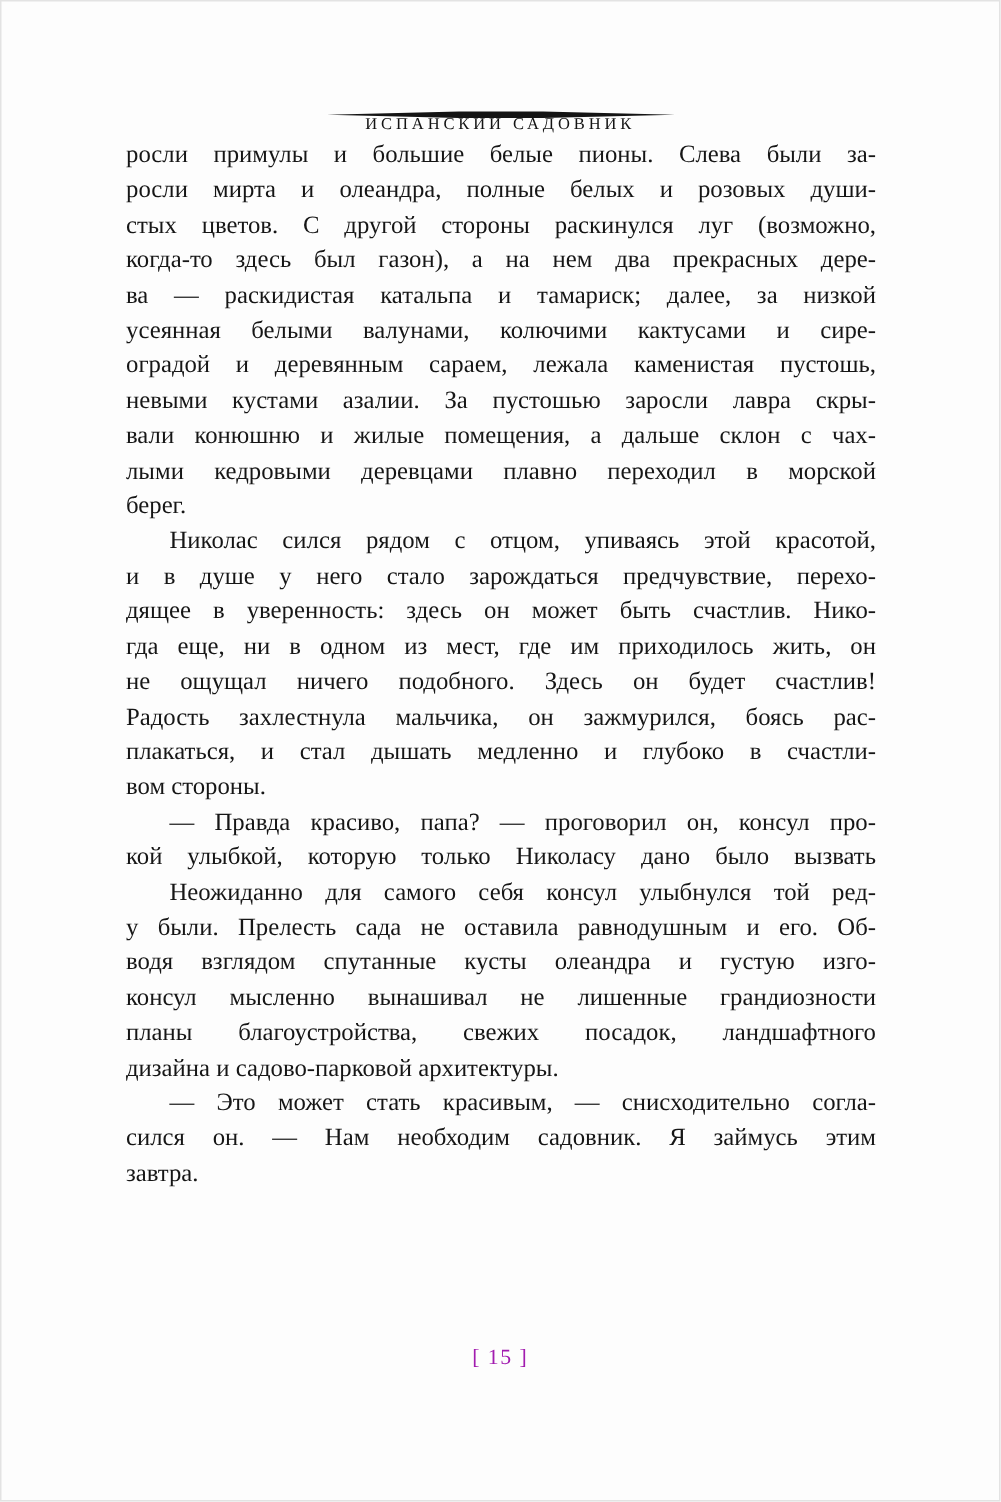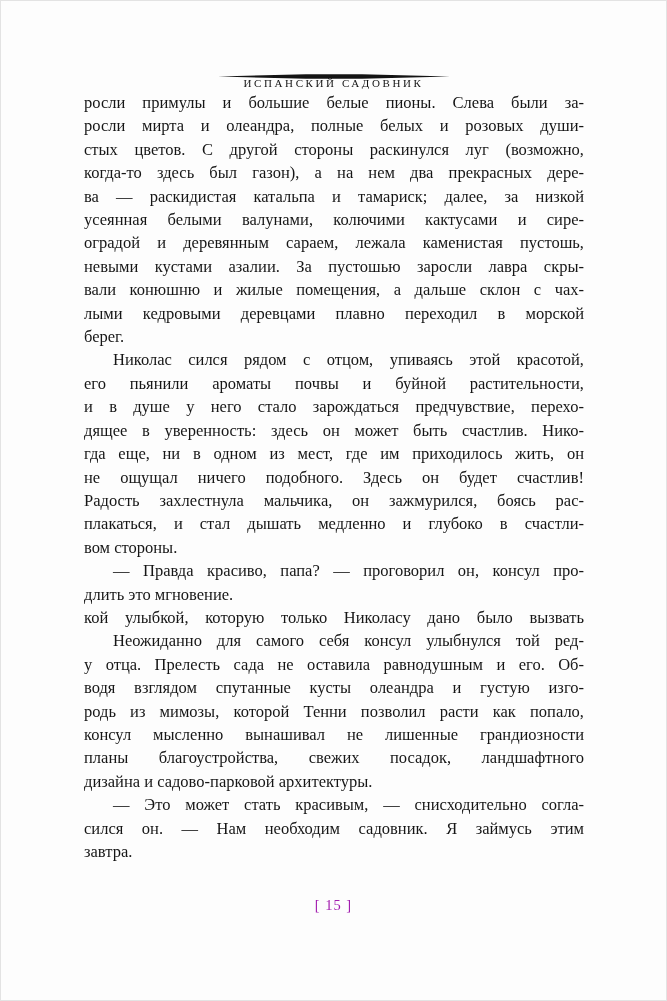--- a/index.html
+++ b/index.html
@@ -91,39 +91,36 @@
         <div class="line">ва — раскидистая катальпа и тамариск; далее, за низкой</div>
         <div class="line">усеянная белыми валунами, колючими кактусами и сире-</div>
         <div class="line">оградой и деревянным сараем, лежала каменистая пустошь,</div>
         <div class="line">невыми кустами азалии. За пустошью заросли лавра скры-</div>
         <div class="line">вали конюшню и жилые помещения, а дальше склон с чах-</div>
         <div class="line">лыми кедровыми деревцами плавно переходил в морской</div>
         <div class="line last">берег.</div>
       </div>
       <div class="paragraph">
         <div class="line indent">Николас сился рядом с отцом, упиваясь этой красотой,</div>
-        <div class="line">его пьянили ароматы почвы и буйной растительности,</div>
         <div class="line">и в душе у него стало зарождаться предчувствие, перехо-</div>
         <div class="line">дящее в уверенность: здесь он может быть счастлив. Нико-</div>
         <div class="line">гда еще, ни в одном из мест, где им приходилось жить, он</div>
         <div class="line">не ощущал ничего подобного. Здесь он будет счастлив!</div>
         <div class="line">Радость захлестнула мальчика, он зажмурился, боясь рас-</div>
         <div class="line">плакаться, и стал дышать медленно и глубоко в счастли-</div>
         <div class="line last">вом стороны.</div>
       </div>
       <div class="paragraph">
         <div class="line indent">— Правда красиво, папа? — проговорил он, консул про-</div>
-        <div class="line last">длить это мгновение.</div>
       </div>
       <div class="paragraph">
         <div class="line">кой улыбкой, которую только Николасу дано было вызвать</div>
         <div class="line indent">Неожиданно для самого себя консул улыбнулся той ред-</div>
-        <div class="line">у отца. Прелесть сада не оставила равнодушным и его. Об-</div>
+        <div class="line">у были. Прелесть сада не оставила равнодушным и его. Об-</div>
         <div class="line">водя взглядом спутанные кусты олеандра и густую изго-</div>
-        <div class="line">родь из мимозы, которой Тенни позволил расти как попало,</div>
         <div class="line">консул мысленно вынашивал не лишенные грандиозности</div>
         <div class="line">планы благоустройства, свежих посадок, ландшафтного</div>
         <div class="line last">дизайна и садово-парковой архитектуры.</div>
       </div>
       <div class="paragraph">
         <div class="line indent">— Это может стать красивым, — снисходительно согла-</div>
         <div class="line">сился он. — Нам необходим садовник. Я займусь этим</div>
         <div class="line last">завтра.</div>
       </div>
     </div>

